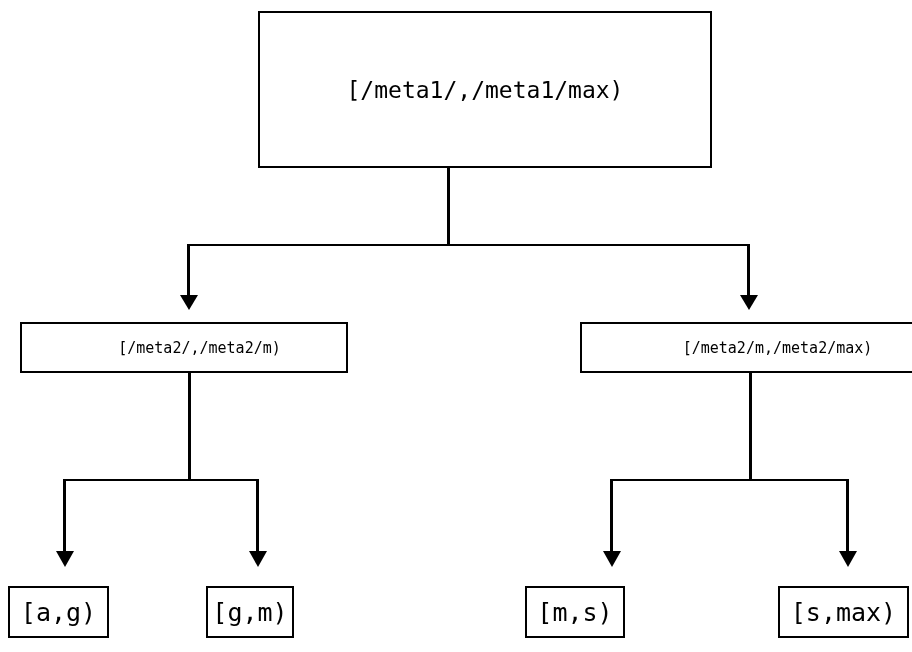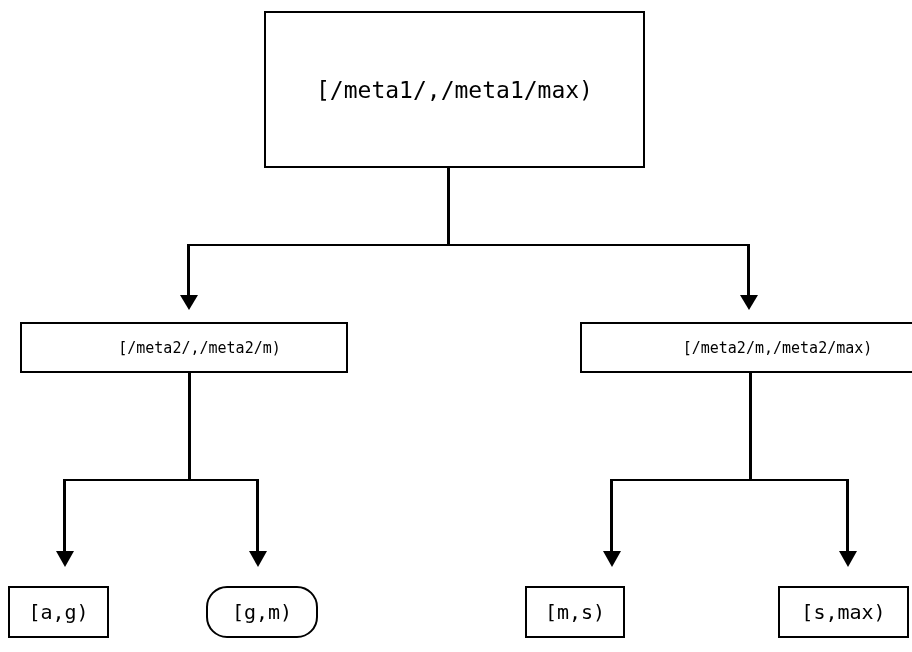--- a/index.html
+++ b/index.html
@@ -35,23 +35,23 @@
     z-index: 2;
   }
   .node-label {
     font-family: "DejaVu Sans Mono", "Liberation Mono", monospace;
     color: #000000;
     white-space: pre;
     letter-spacing: 0px;
   }
   
   #node-root {
-    left: 264px;
+    left: 258px;
     top: 11px;
-    width: 381px;
+    width: 454px;
     height: 157px;
   }
   #node-root .node-label { font-size: 23px; }
   
   #node-mid-left {
     left: 20px;
     top: 322px;
     width: 328px;
     height: 51px;
   }
@@ -62,24 +62,24 @@
     height: 51px;
   }
   #node-mid-left .node-label,
   #node-mid-right .node-label { font-size: 15px; margin-left: 31px; }
   
   .leaf-node {
     top: 586px;
     height: 52px;
   }
   #node-leaf-ag   { left: 8px;   width: 101px; }
-  #node-leaf-gm   { left: 206px; width: 112px; border-radius: 21px; }
+  #node-leaf-gm   { left: 206px; width: 88px; }
   #node-leaf-ms   { left: 525px; width: 100px; }
   #node-leaf-smax { left: 778px; width: 131px; }
-  .leaf-node .node-label { font-size: 20px; }
+  .leaf-node .node-label { font-size: 25px; }
 </style>
 </head>
 <body>
 
 <div id="diagram-canvas">
 
   <svg id="connector-layer" width="912" height="652" viewBox="0 0 912 652" xmlns="http://www.w3.org/2000/svg">
     <g stroke="#000000" stroke-width="2.6" fill="none" shape-rendering="crispEdges">
 
       <g>

